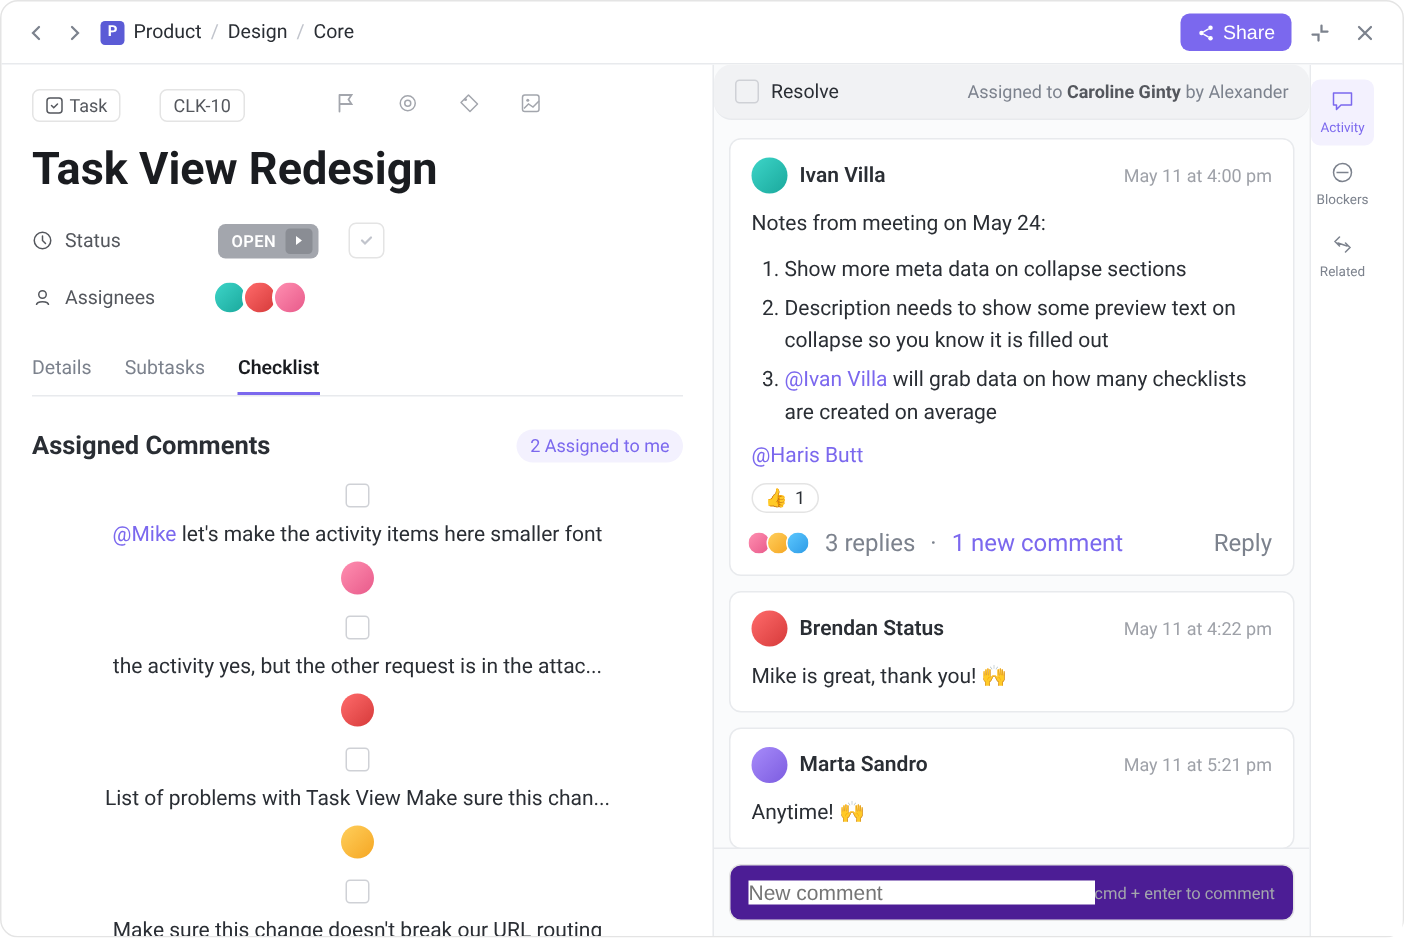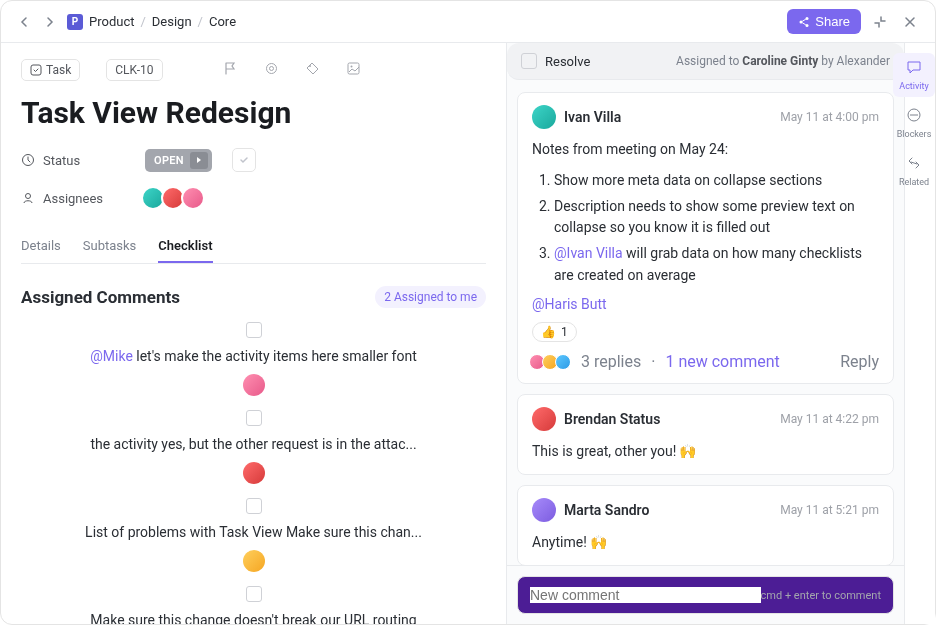--- a/index.html
+++ b/index.html
@@ -52,21 +52,21 @@
 .react{display:inline-flex;align-items:center;gap:5px;border:1px solid #e4e4e4;border-radius:14px;padding:2px 8px;font-size:12px;}
 .replies-row{display:flex;align-items:center;gap:10px;margin-top:10px;font-size:16px;color:#7c828d;}
 .replies-row .new{color:#7b68ee;}
 .replies-row .reply{margin-left:auto;cursor:pointer;}
 .mini-stack{display:flex;}
 .mini-stack .mini-av{width:16px;height:16px;margin-left:-3px;border:1px solid #fff;}
 .composer{border-top:1px solid #e8eaed;padding:10px;background:#fafbfc;}
 .composer-box{border:1px solid #e4e4e4;border-radius:8px;padding:10px 12px;display:flex;align-items:center;background:#4c1d95;}
 .composer-box input{flex:1;border:none;outline:none;font-size:14px;color:#7c828d;}
 .composer-hint{font-size:11px;color:#a3a6ad;}
-.rail{width:31px;border-left:1px solid #e8eaed;display:flex;flex-direction:column;align-items:flex-end;padding-top:10px;gap:4px;background:#fff;}
+.rail{width:62px;border-left:1px solid #e8eaed;display:flex;flex-direction:column;align-items:flex-start;padding-top:10px;gap:4px;background:#fff;}
 .rail-item{display:flex;flex-direction:column;align-items:center;gap:2px;font-size:9px;color:#7c828d;width:42px;padding:6px 0;border-radius:6px;cursor:pointer;}
 .rail-item.active{color:#7b68ee;background:#f3f1fe;}
 .rail-ico{font-size:15px;}
 .link{color:#7b68ee;}
 .av-teal{background:linear-gradient(135deg,#3dd5c8,#1aa89c);}
 .av-red{background:linear-gradient(135deg,#ff6b6b,#d63a3a);}
 .av-pink{background:linear-gradient(135deg,#ff8fb1,#e85a8a);}
 .av-yellow{background:linear-gradient(135deg,#ffcf5c,#f5a623);}
 .av-cyan{background:linear-gradient(135deg,#5cc8ff,#2e9be6);}
 .av-purple{background:linear-gradient(135deg,#a78bfa,#7c5ce0);}
@@ -262,21 +262,21 @@
             <span class="reply">Reply</span>
           </div>
         </div>
 
         <div class="card">
           <div class="card-head">
             <span class="mini-av av-red" style="width:24px;height:24px"></span>
             <span class="card-author">Brendan Status</span>
             <span class="card-time">May 11 at 4:22 pm</span>
           </div>
-          <div class="card-text" style="margin-bottom:0">This is great, other you! 🙌</div>
+          <div class="card-text" style="margin-bottom:0">Mike is great, thank you! 🙌</div>
         </div>
 
         <div class="card">
           <div class="card-head">
             <span class="mini-av av-purple" style="width:24px;height:24px"></span>
             <span class="card-author">Marta Sandro</span>
             <span class="card-time">May 11 at 5:21 pm</span>
           </div>
           <div class="card-text" style="margin-bottom:0">Anytime! 🙌</div>
         </div>

